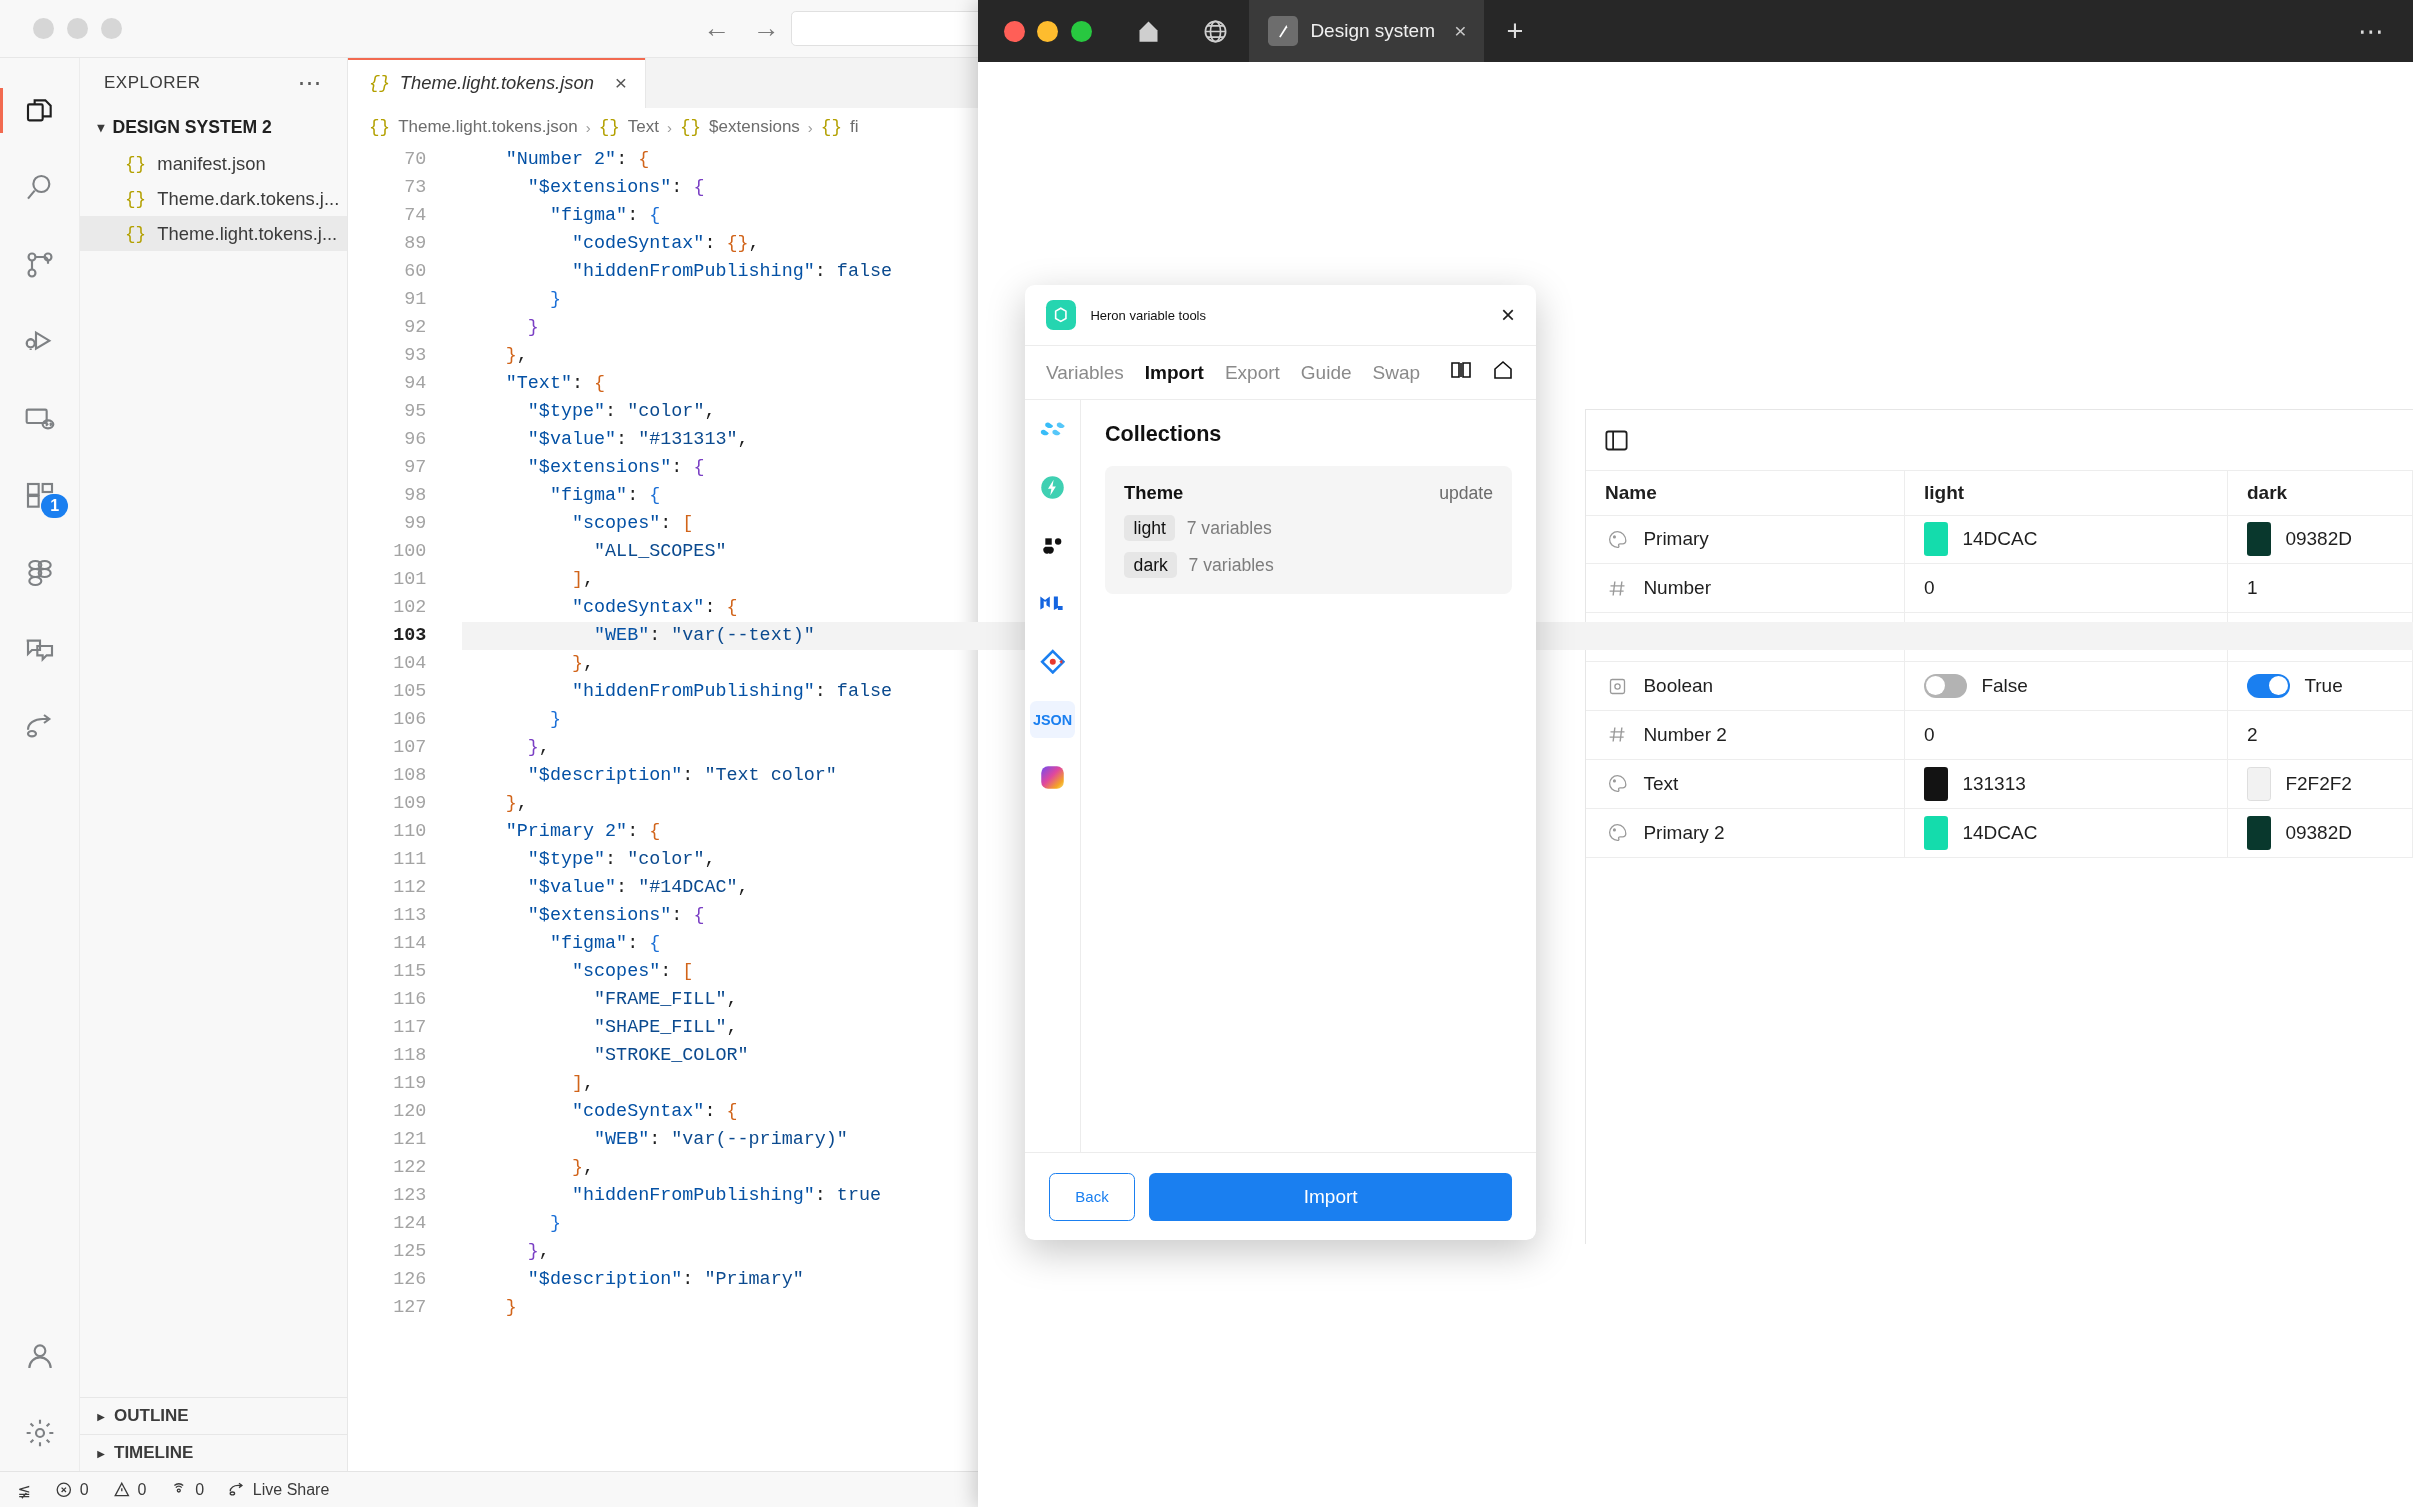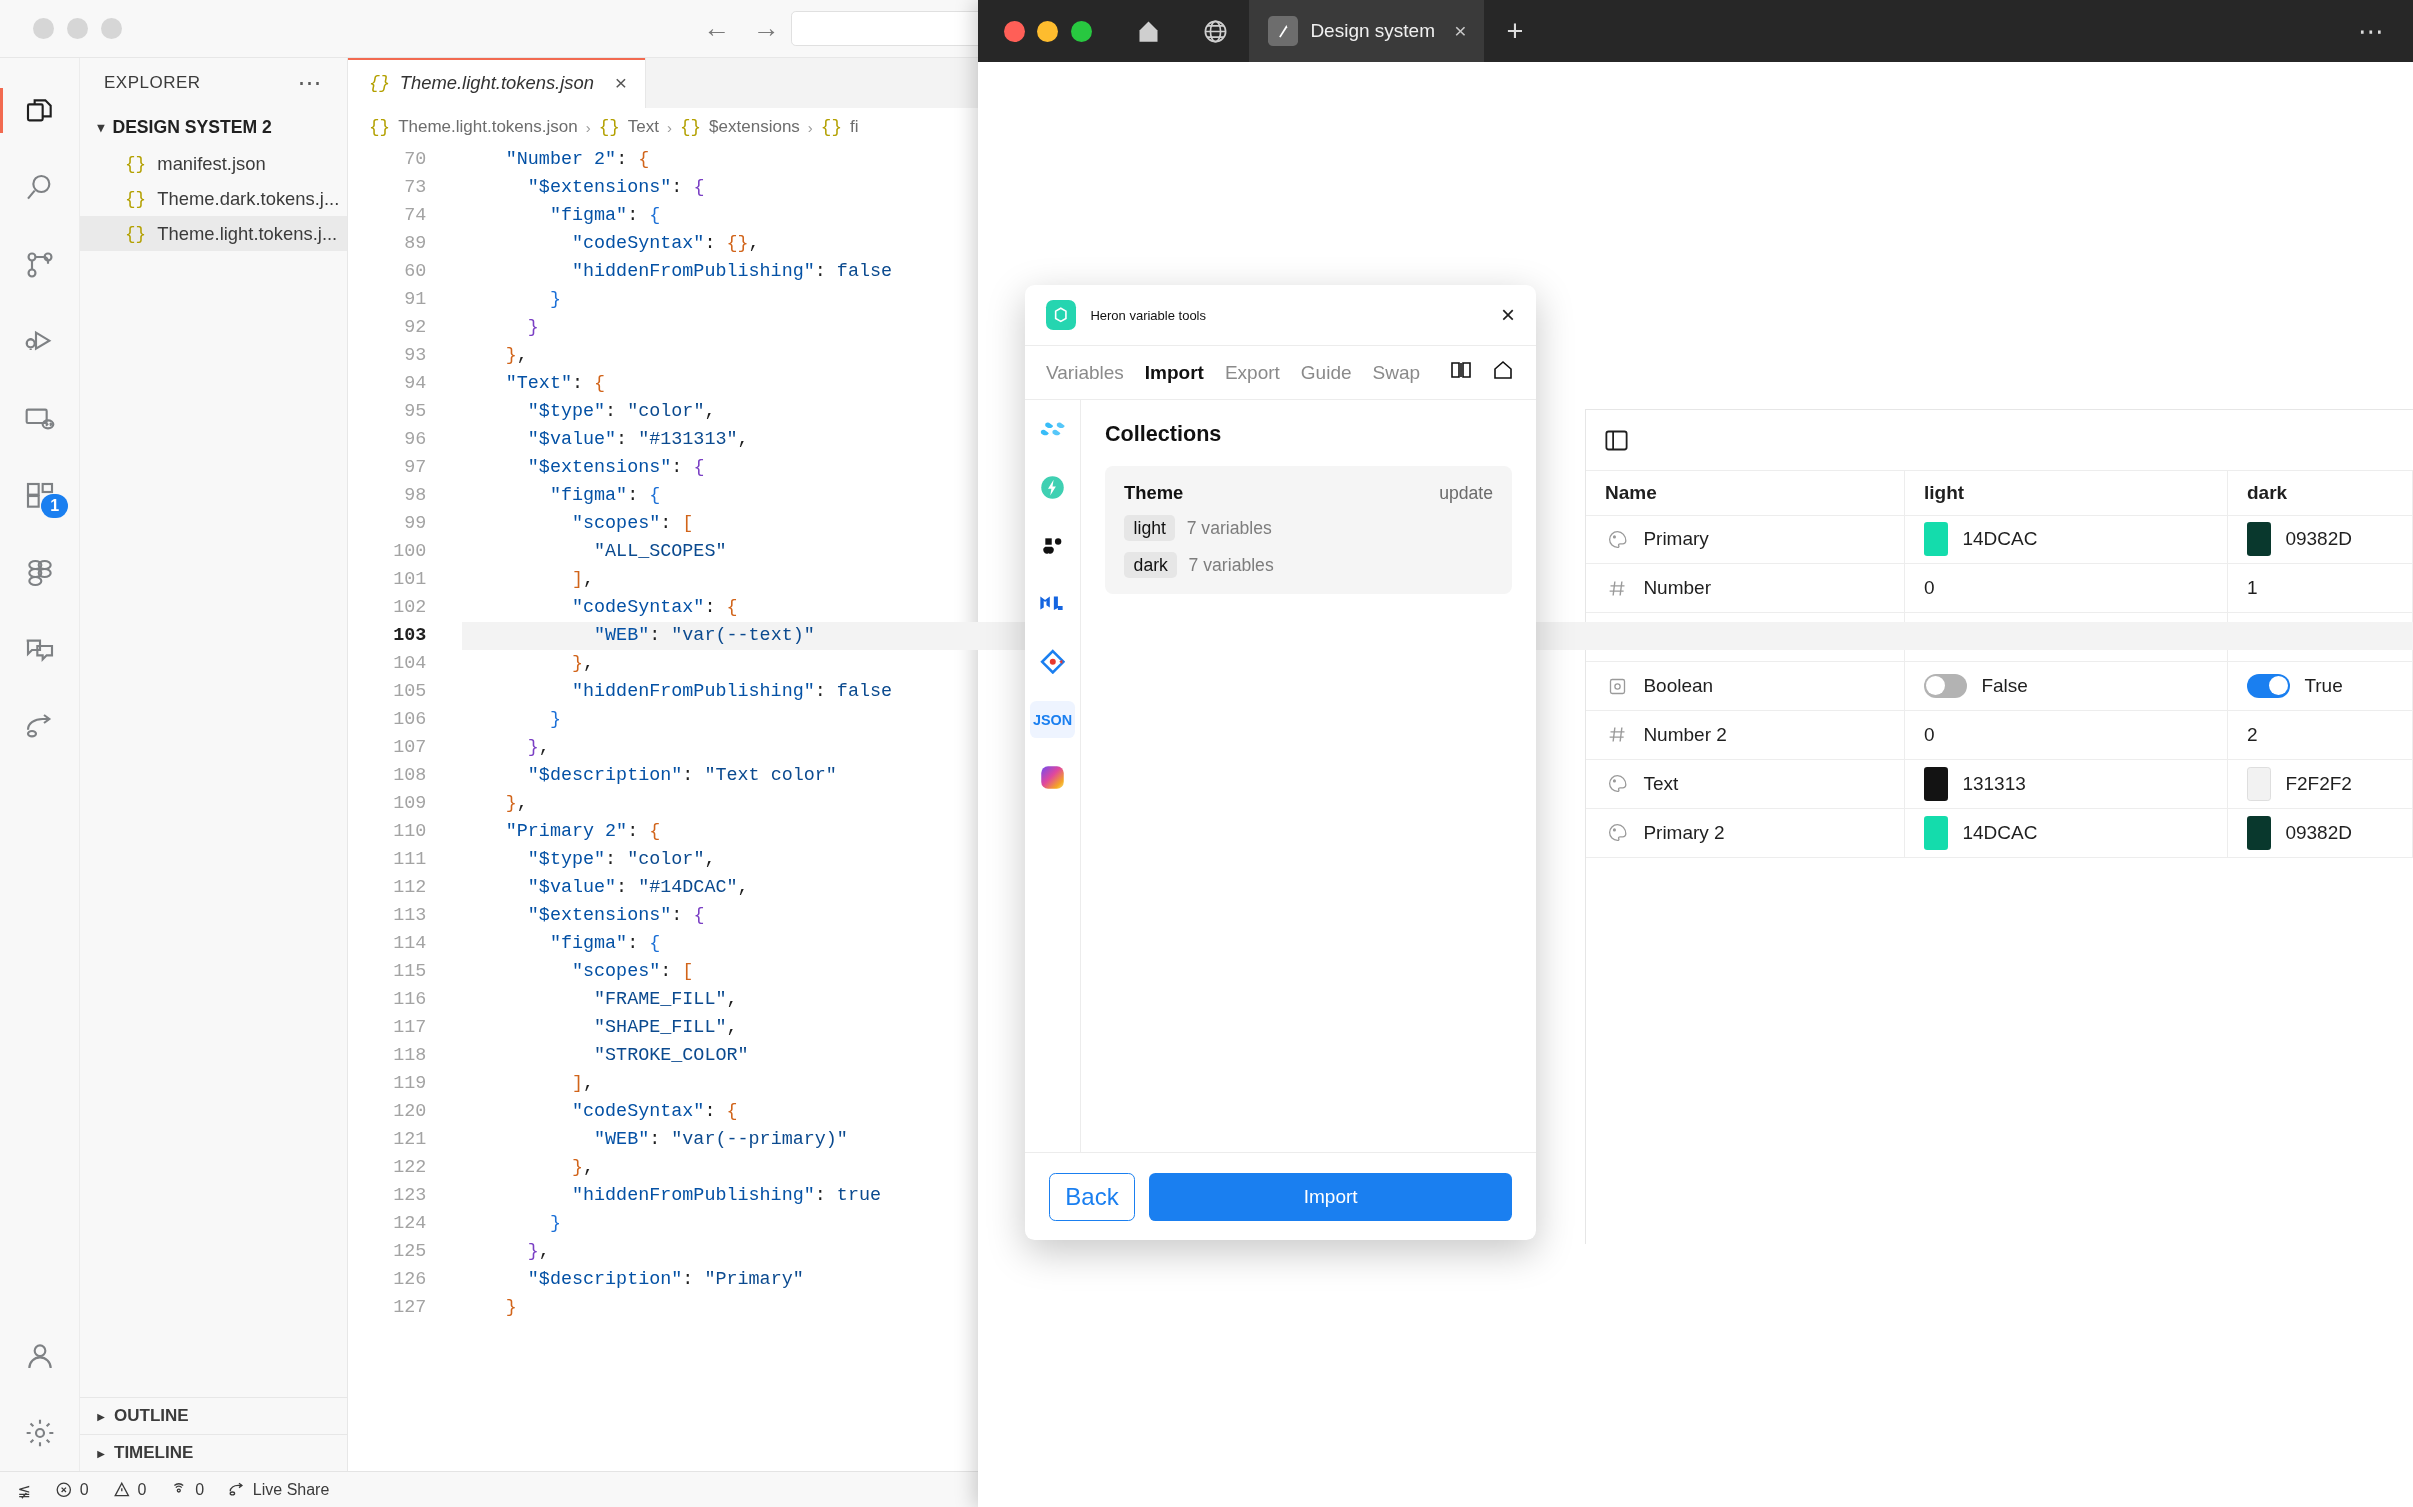--- a/index.html
+++ b/index.html
@@ -218,21 +218,21 @@
   .chip {
     background: #e6e6e6; border-radius: 4.8px; padding: 2.4px 9.6px; font-size: 17.6px; color: #111;
   }
   .coll-count { font-size: 17.6px; color: #7d7d7d; }
   .hd-footer {
     height: 88px; display: flex; align-items: center; gap: 14.4px; padding: 0 24px;
     border-top: 0.8px solid #ececec;
   }
   .btn-back {
     width: 86px; height: 48px; border: 1.2px solid #1a7ff0; color: #1a7ff0; background: #fff;
-    border-radius: 6.4px; font-size: 24px; display:flex; align-items:center; justify-content:center;
+    border-radius: 6.4px; font-size: 15px; display:flex; align-items:center; justify-content:center;
   }
   .btn-import {
     flex: 1; height: 48px; background: #1a7ff0; color: #fff; border-radius: 6.4px;
     font-size: 19px; display:flex; align-items:center; justify-content:center;
   }
 </style>
 </head>
 <body>
 
 <div id="vscode-window">

